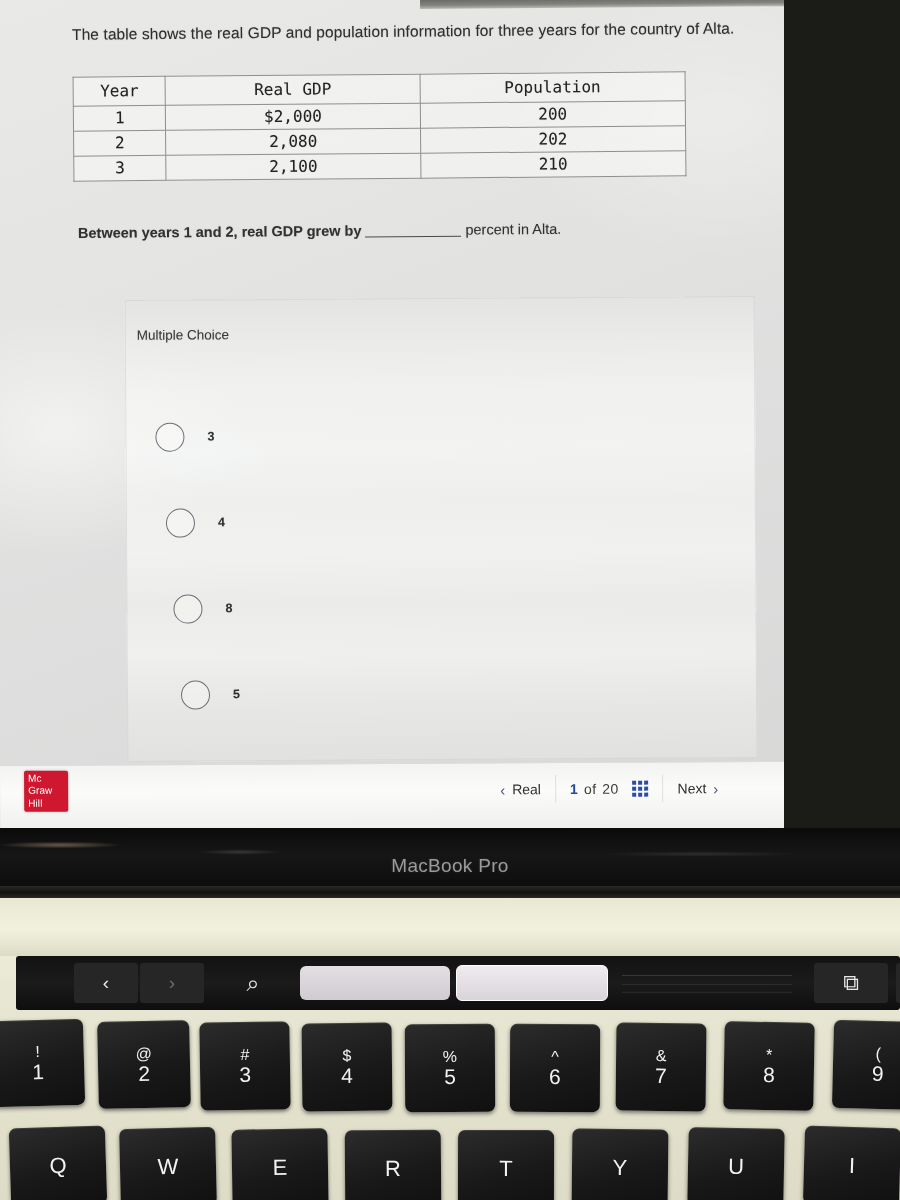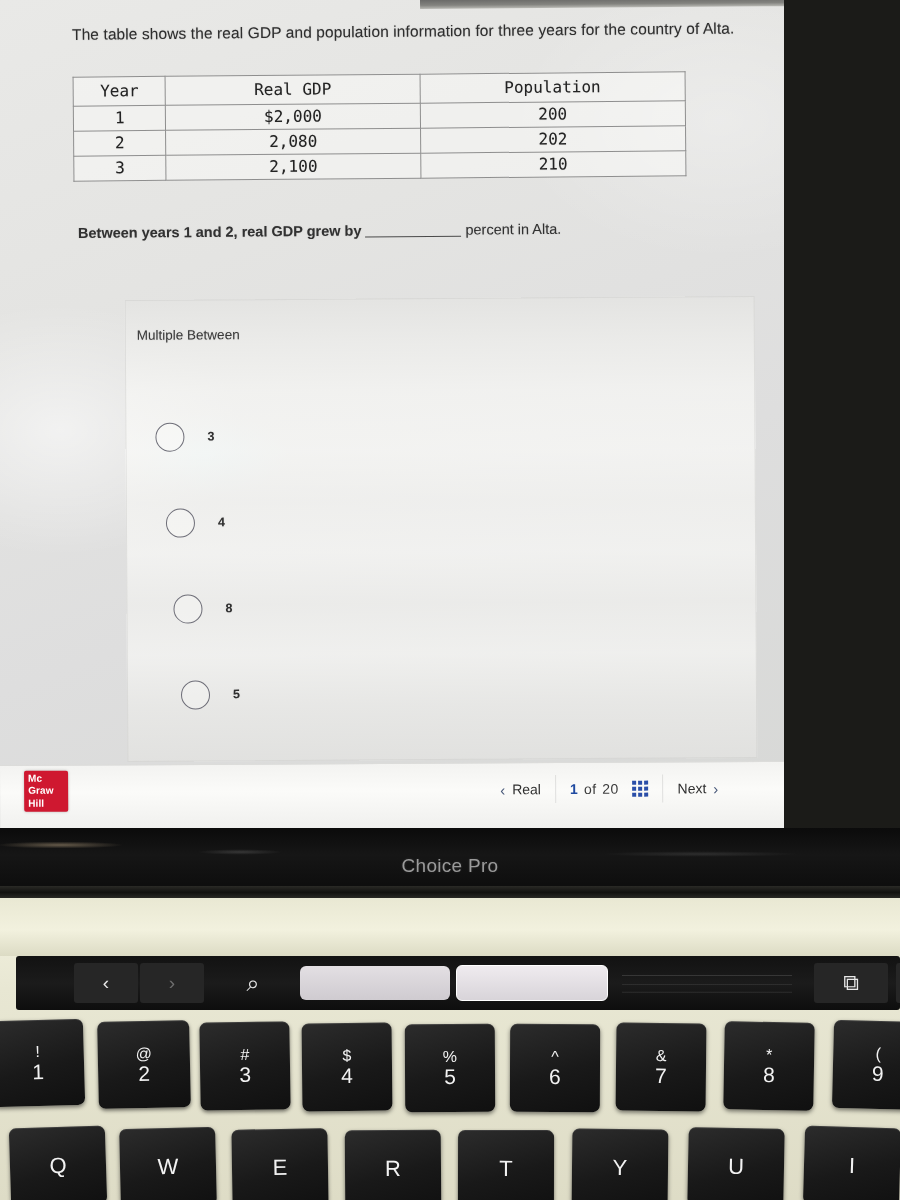--- a/index.html
+++ b/index.html
@@ -104,21 +104,21 @@
   
   #footer{
     position:absolute;left:0;top:765px;width:900px;height:67px;
     background:linear-gradient(180deg,#f3f3f1,#fbfbf9 40%,#efefed);
     border-top:1px solid #dcdcda;
     transform:rotate(-0.3deg);transform-origin:left top;
   }
   #mh-logo{
     position:absolute;left:24px;top:5px;width:44px;height:41px;
     background:#cf1830;color:#fff;border-radius:2px;
-    font-size:10px;line-height:12.4px;font-weight:700;
+    font-size:10px;line-height:12.4px;font-weight:400;
     padding:2px 8px 0 4px;box-sizing:border-box;letter-spacing:.1px;
     box-shadow:0 0 3px rgba(0,0,0,.25);
   }
   #nav{
     position:absolute;left:500px;top:12px;display:flex;align-items:center;
     font-size:14px;color:#2a2a2a;
   }
   #nav .sep{width:1px;height:28px;background:#e0e0de;margin:0 14px;}
   .chev{color:#4a5a7a;font-size:15px;font-weight:500;}
   #prev-btn,#next-btn{display:flex;align-items:center;gap:7px;color:#2f2f2f;}
@@ -236,21 +236,21 @@
         <td>210</td>
       </tr>
     </tbody>
   </table>
 
   <div id="prompt">
     <span>Between years 1 and 2, real GDP grew by</span><span class="blank"></span><span class="tail">percent in Alta.</span>
   </div>
 
   <div id="answer-card">
-    <div id="mc-label">Multiple Between</div>
+    <div id="mc-label">Multiple Choice</div>
 
     <div class="option-row" style="top:94px;padding-left:30px;">
       <div class="radio"></div>
       <span class="option-label" style="margin-left:23px;">3</span>
     </div>
 
     <div class="option-row" style="top:180px;padding-left:40px;">
       <div class="radio"></div>
       <span class="option-label" style="margin-left:23px;">4</span>
     </div>
@@ -300,21 +300,21 @@
         <span>Next</span>
         <span class="chev">›</span>
       </div>
     </div>
   </div>
 </div>
 
 <div id="bezel">
   <div id="bezel-grit"></div>
 </div>
-<div id="macbook-text">Choice Pro</div>
+<div id="macbook-text">MacBook Pro</div>
 <div id="hinge"></div>
 <div id="body"></div>
 <div id="body-lip"></div>
 
 <div id="touchbar">
   <div class="tb-seg tb-dark" style="flex:0 0 64px;margin-left:58px;">
     <span>‹</span>
   </div>
   <div class="tb-seg tb-dark" style="flex:0 0 64px;margin-left:2px;">
     <span style="color:#6e6e6e;">›</span>

